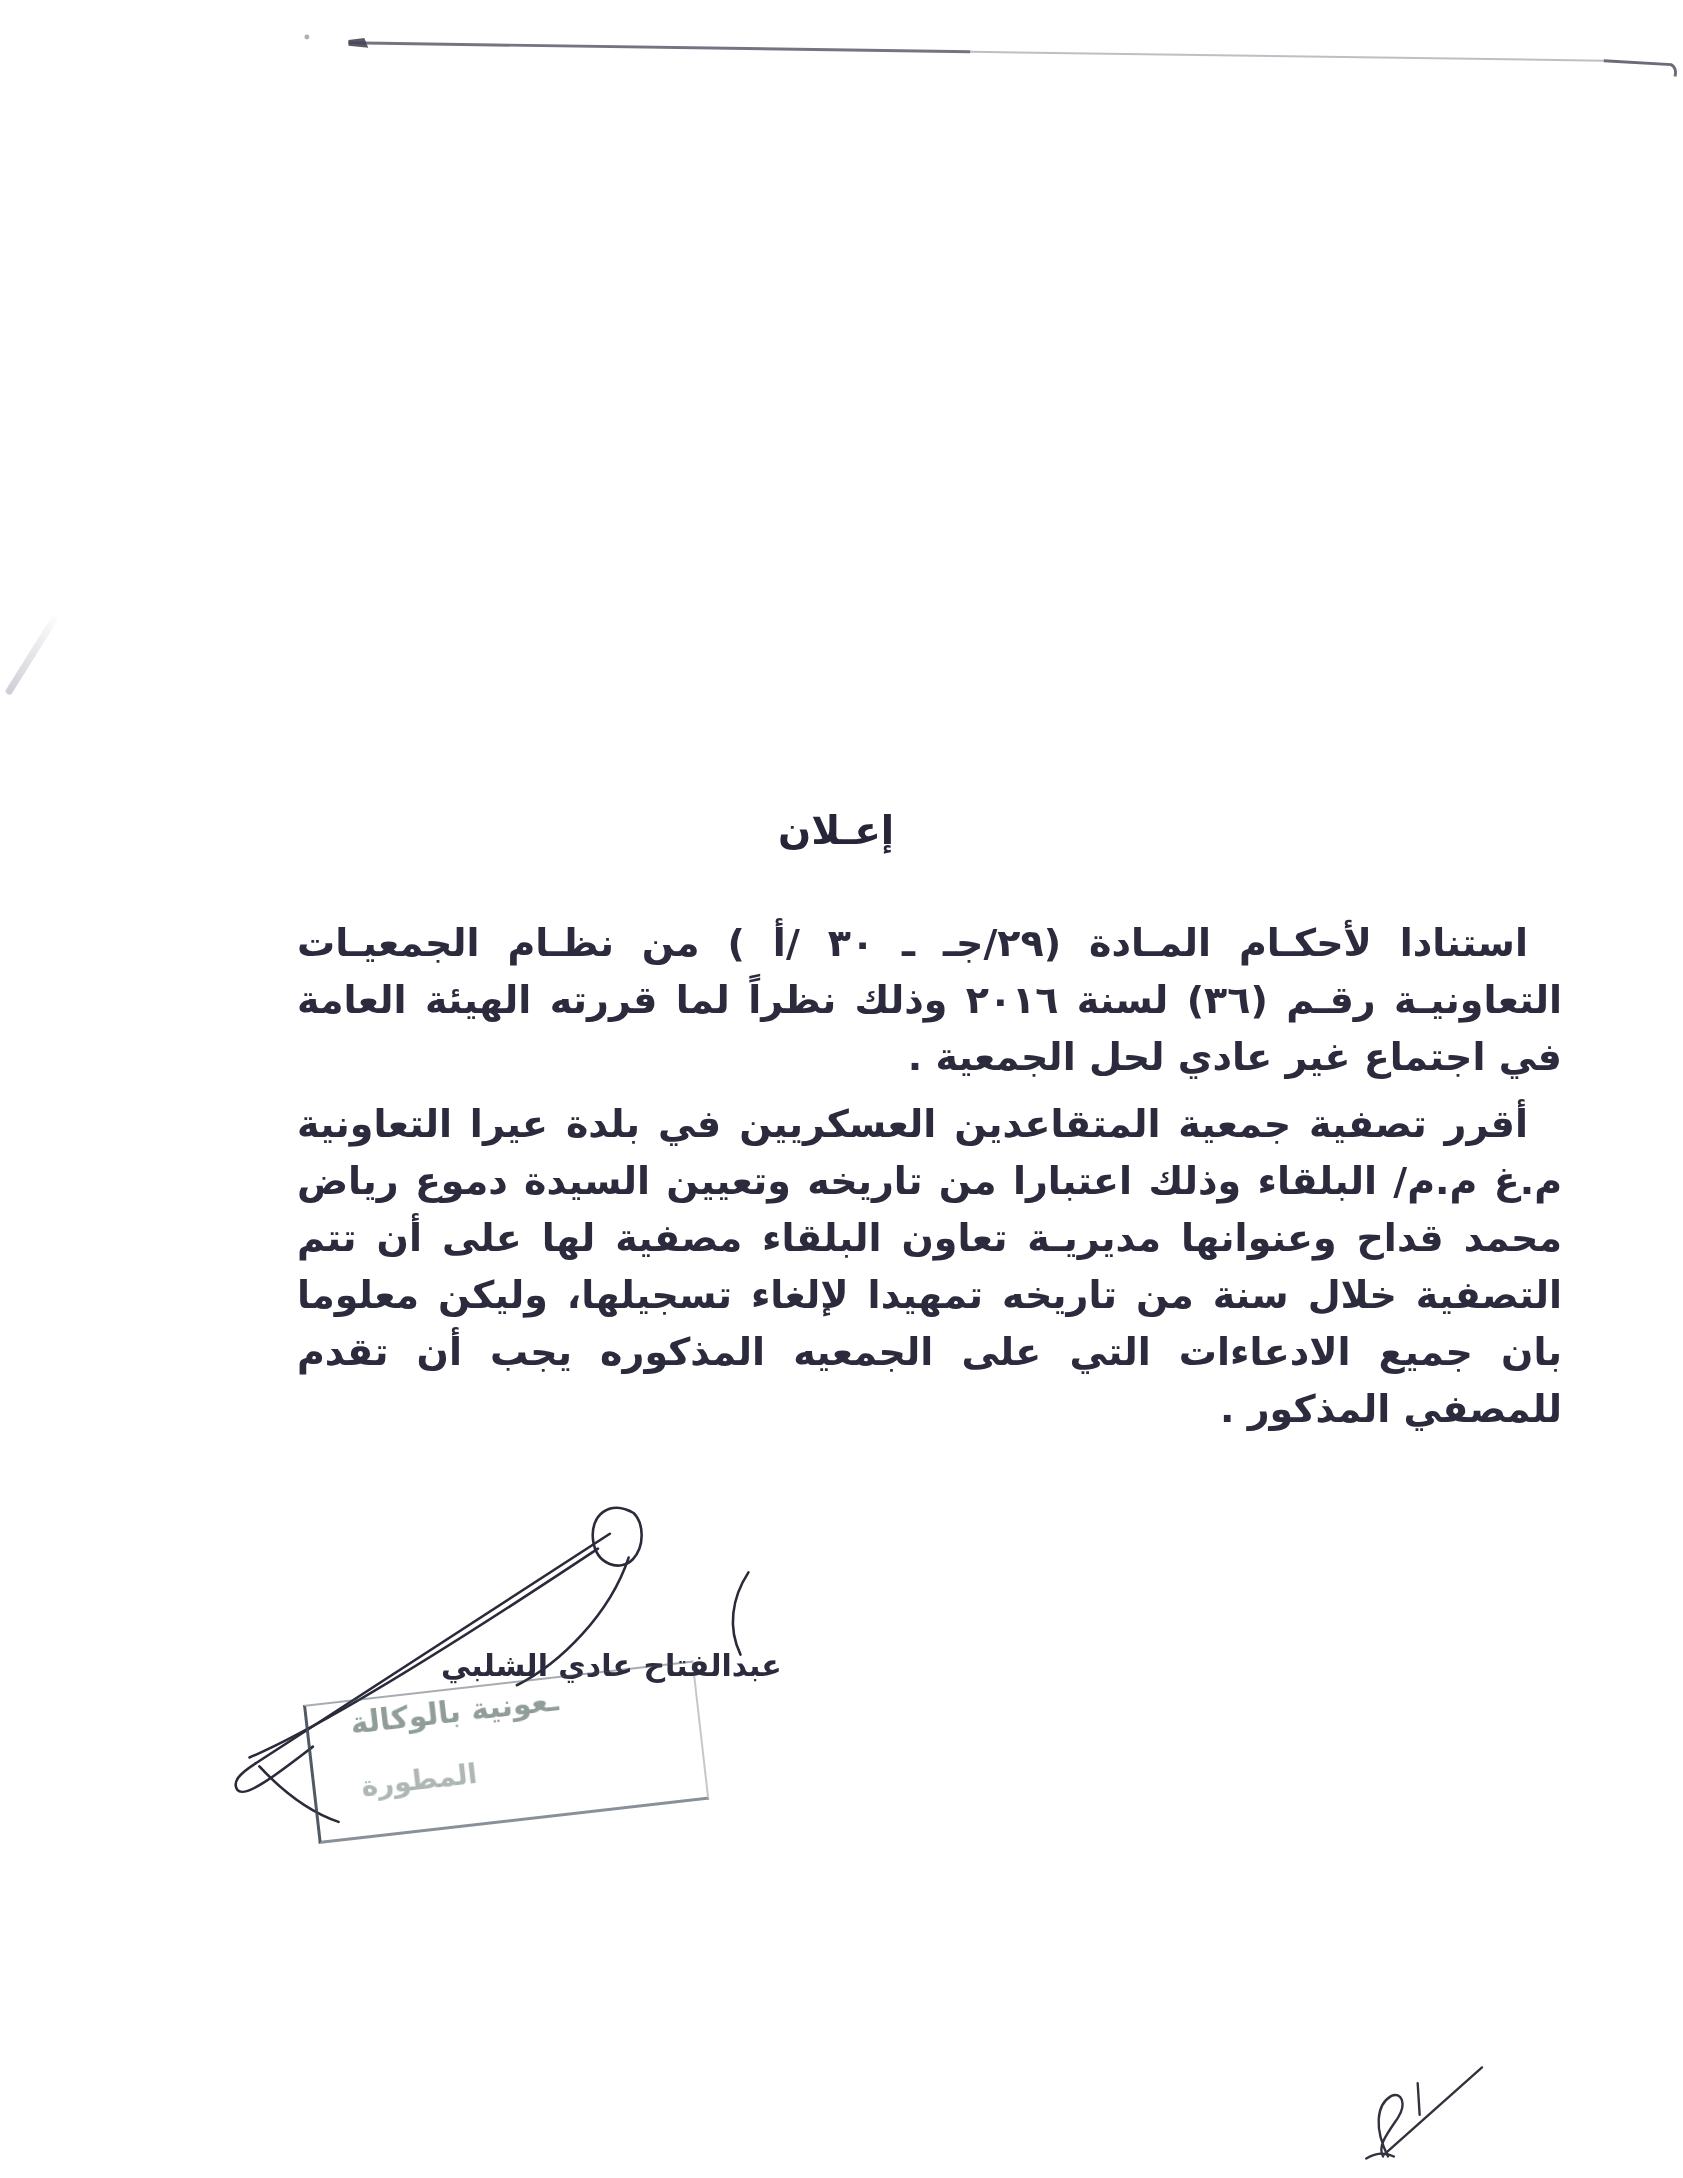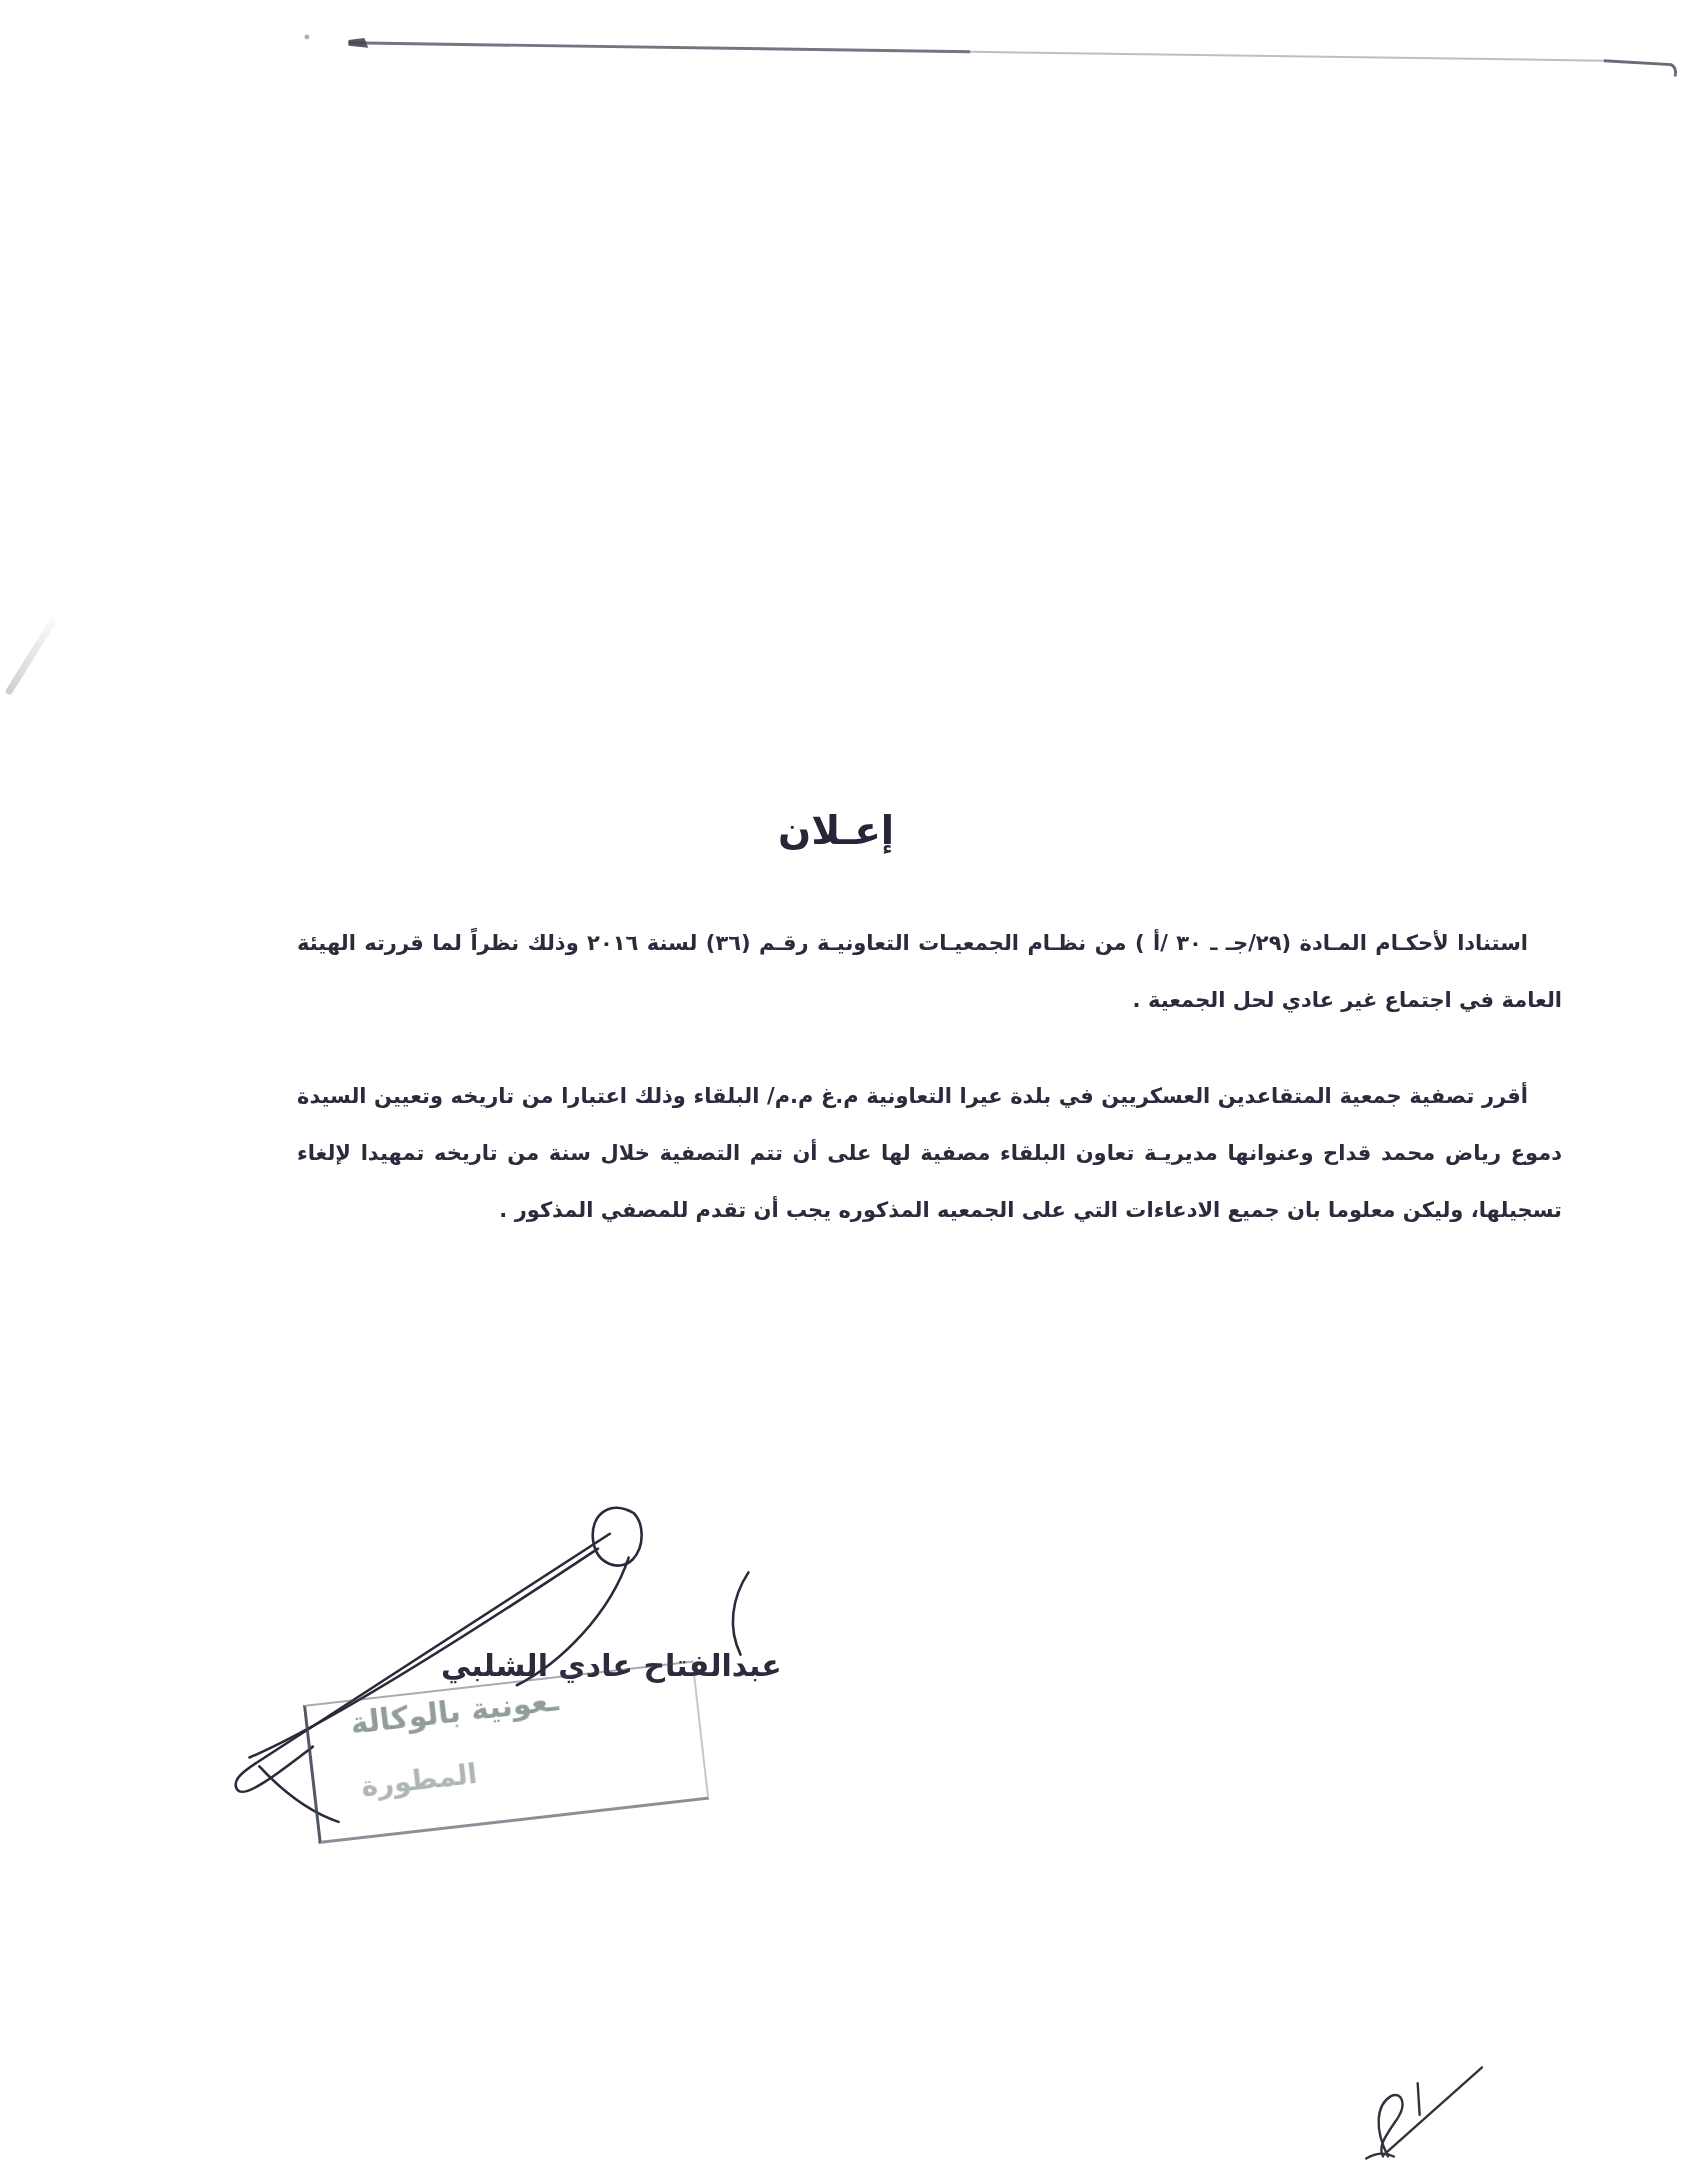--- a/index.html
+++ b/index.html
@@ -40,30 +40,30 @@
     font-size: 39px;
     font-weight: 700;
     color: #262638;
     letter-spacing: 1px;
   }
   .para {
     position: absolute;
     left: 297px;
     width: 1265px;
     margin: 0;
-    font-size: 21px;
+    font-size: 38px;
     font-weight: 700;
     color: #2b2b3d;
     line-height: 57px;
     text-align: justify;
     text-indent: 34px;
     direction: rtl;
   }
   .para-1 { top: 887px; }
-  .para-2 { top: 1040px; }
+  .para-2 { top: 1068px; }
   .sig-title {
     position: absolute;
     left: 246px; top: 1556px;
     font-size: 30px;
     font-weight: 700;
     color: #2b2b3d;
     white-space: nowrap;
     direction: rtl;
   }
   .sig-name {

